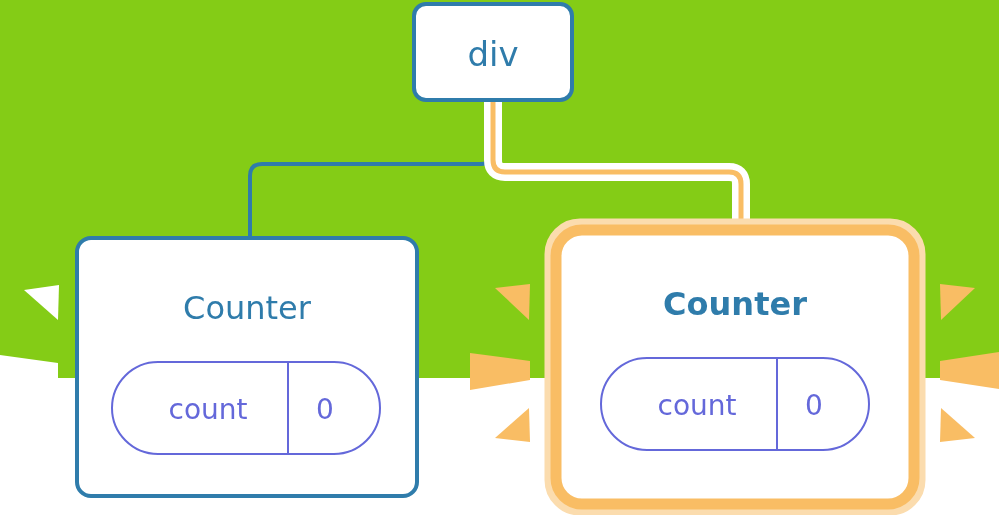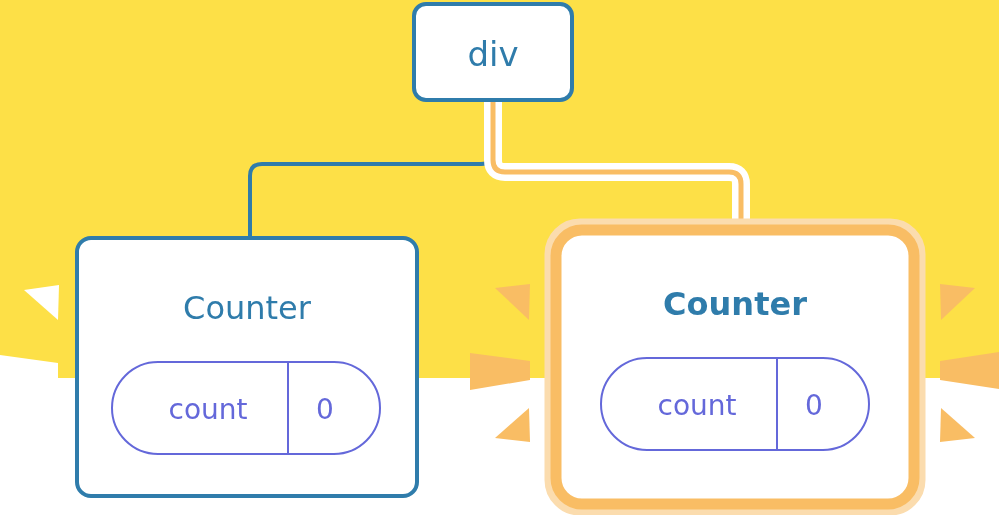--- a/index.html
+++ b/index.html
@@ -9,21 +9,21 @@
   body {
     width: 999px;
     height: 515px;
     overflow: hidden;
     font-family: "DejaVu Sans", sans-serif;
   }
   #stage {
     position: relative;
     width: 999px;
     height: 378px;
-    background: #fde047;
+    background: #84cc16;
   }
   #stage svg.layer {
     position: absolute;
     left: 0;
     top: 0;
     width: 999px;
     height: 515px;
   }
   .node-text {
     font-family: "DejaVu Sans", sans-serif;

